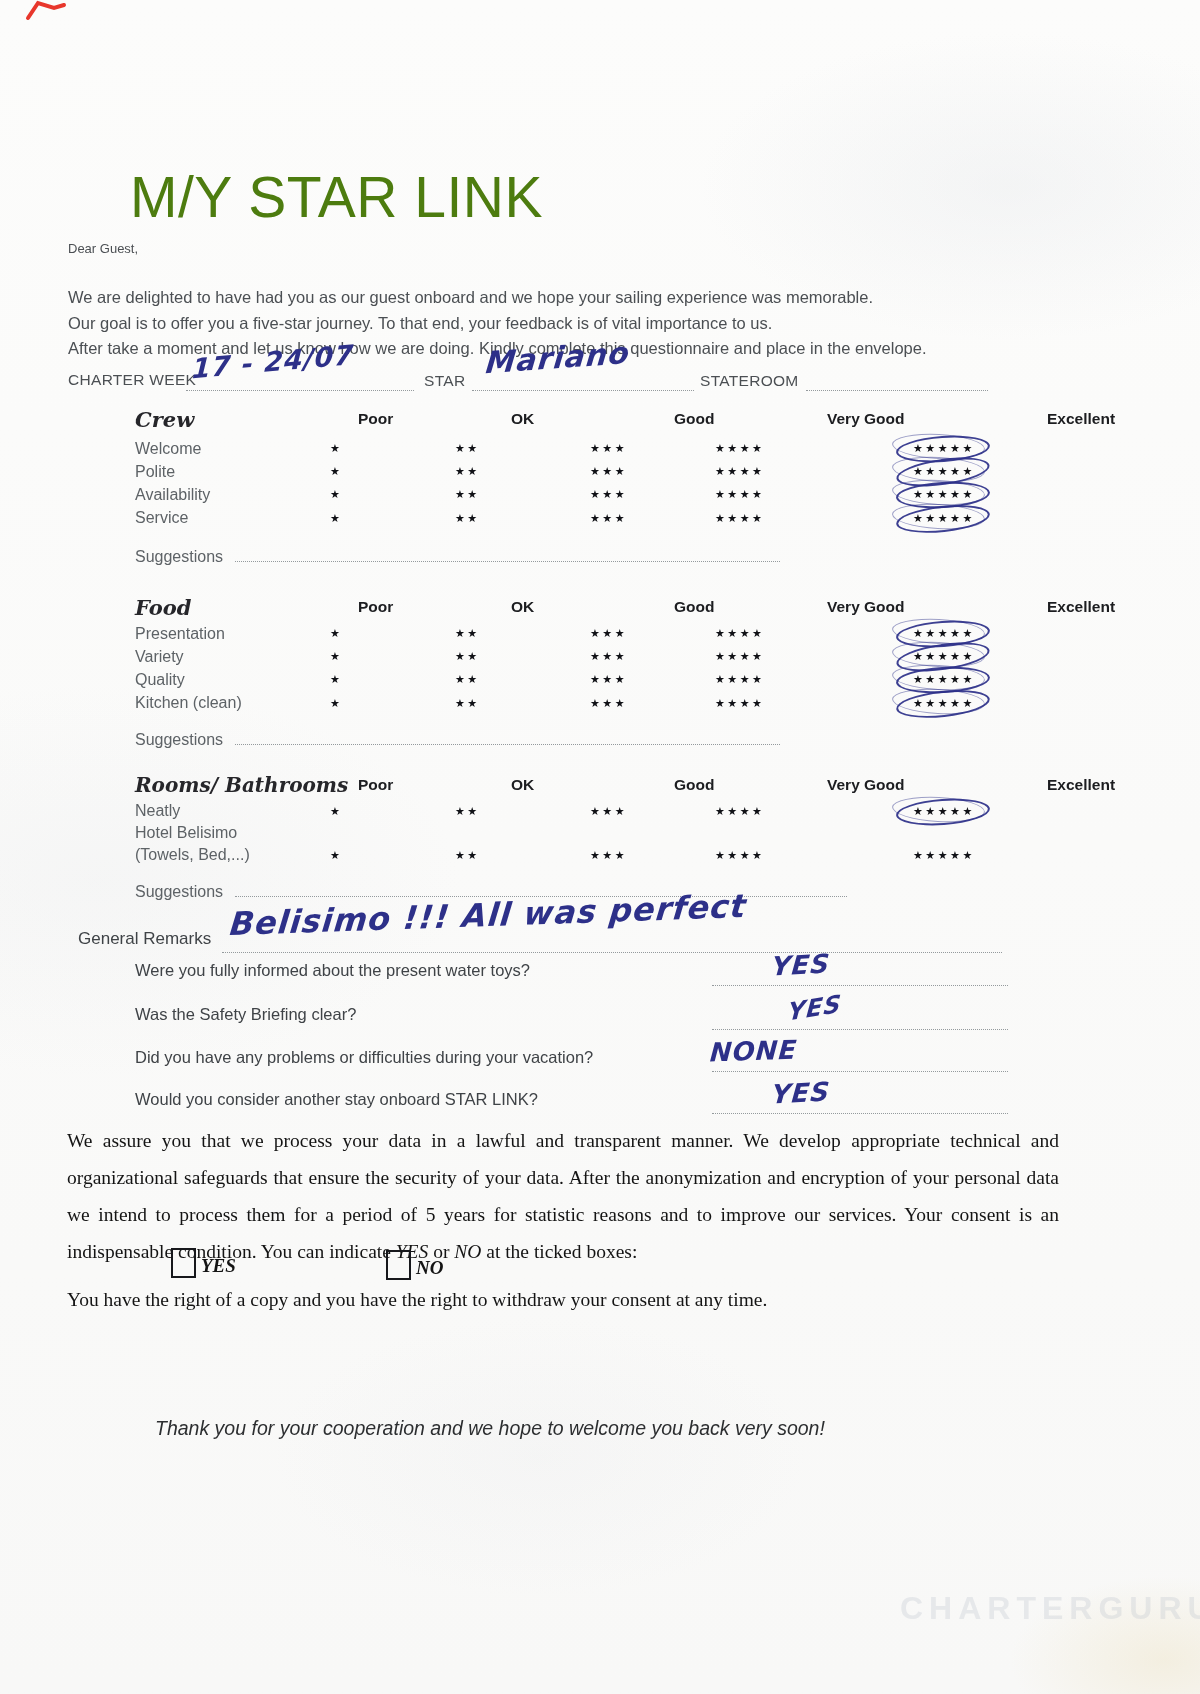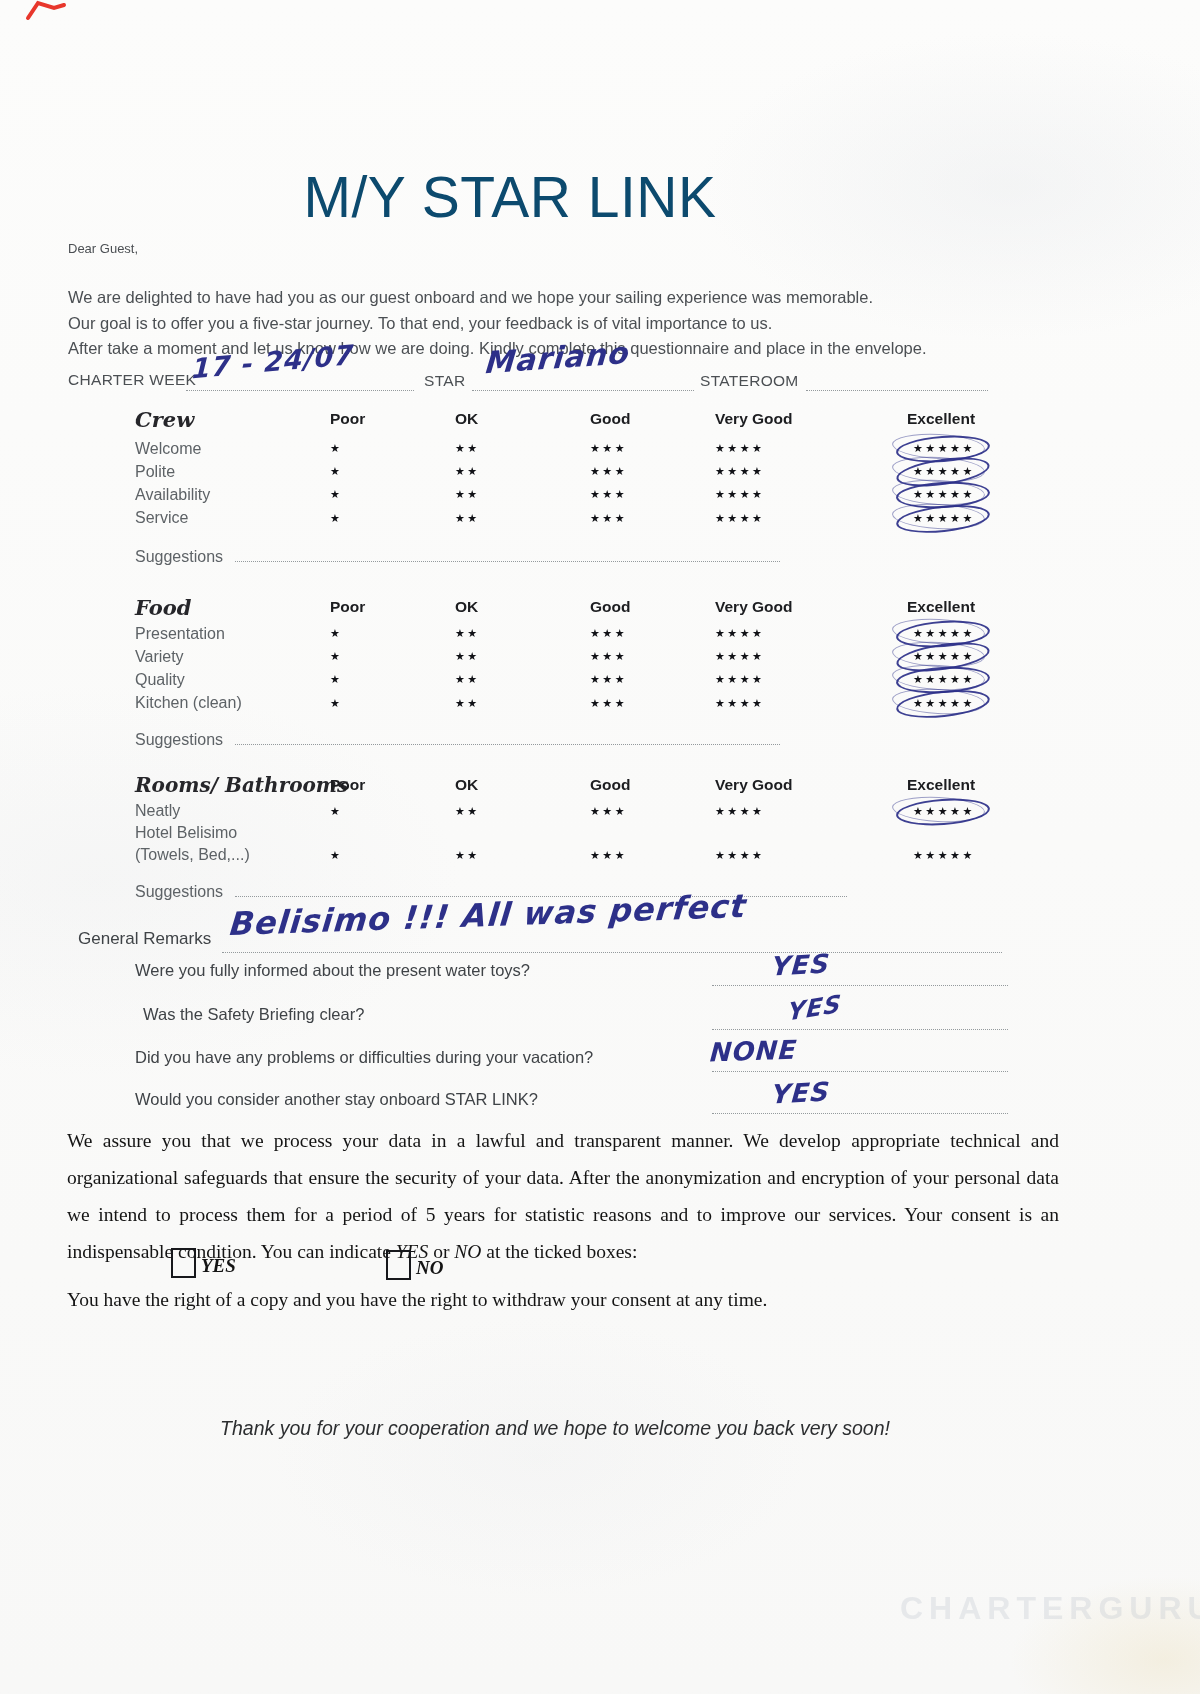--- a/index.html
+++ b/index.html
@@ -14,38 +14,38 @@
     content:""; position:absolute; inset:0; pointer-events:none;
     background:
       radial-gradient(440px 220px at 84% 11%, rgba(224,227,231,.30), transparent 70%),
       radial-gradient(520px 280px at 8% 52%, rgba(228,230,233,.22), transparent 70%),
       radial-gradient(380px 200px at 45% 86%, rgba(230,231,234,.20), transparent 70%),
       radial-gradient(220px 120px at 97% 98%, rgba(236,224,190,.40), transparent 70%),
       linear-gradient(180deg, rgba(255,255,255,0) 0%, rgba(244,244,243,.5) 100%);
   }
   .red-mark { position:absolute; left:24px; top:0px; width:44px; height:22px; }
   .title {
-    position:absolute; top:164px; left:130px; width:760px; text-align:center;
-    font-size:57px; font-weight:300; letter-spacing:.5px; color:#0c4a6e;
+    position:absolute; top:164px; left:130px; width:760px; 
+    font-size:57px; font-weight:300; letter-spacing:.5px; color:#4d7c0f;
   }
   .salutation { position:absolute; left:68px; top:241px; font-size:13px; color:#4b4f53; }
   .intro { position:absolute; left:68px; top:285px; font-size:16.5px; line-height:25.5px; color:#4b4f53; }
   .flabel { position:absolute; font-size:15.5px; letter-spacing:.3px; color:#4b4f53; }
   .dotline { position:absolute; height:0; border-bottom:1.6px dotted #949a9d; }
   .hand {
     font-family:"DejaVu Sans",sans-serif; font-style:italic; font-weight:bold;
     color:#2d3089; display:inline-block; letter-spacing:1px; white-space:nowrap;
   }
   .hw { position:absolute; }
   #cw-value  { left:192px; top:346px; font-size:27px; transform:rotate(-5deg) skewX(-8deg); }
   #name-value{ left:486px; top:340px; font-size:30px; transform:rotate(-4deg) skewX(-10deg); }
 
   .rtable { position:absolute; left:135px; width:880px; }
   .rhead,.rrow { display:grid; grid-template-columns:195px 125px 135px 125px 180px 120px; align-items:center; }
-  .rhead { height:30px; margin-bottom:3px; }
+  .rhead { height:30px; margin-bottom:3px;gap:28px; }
   .rtable.food .rhead, .rtable.rooms .rhead { margin-bottom:0; }
   .rrow { height:23.2px; }
   .rtable.rooms .rrow { height:22px; }
   .sec-title {
     font-family:"DejaVu Serif","Liberation Serif",serif; font-style:italic; font-weight:bold;
     font-size:21px; color:#26262a; white-space:nowrap;
   }
   .rtable.rooms .sec-title { font-size:20px; }
   .colh { font-size:15.5px; font-weight:bold; color:#1c1d20; }
   .colh.exc, .cell.exc-cell { padding-left:12px; }
@@ -67,21 +67,21 @@
   .rrow:nth-of-type(5) .oval.on::before { transform:rotate(-6deg); }
 
   .sugg { position:absolute; left:135px; font-size:16px; color:#5d6266; }
   .sugg .sline { display:inline-block; height:13px; border-bottom:1.5px dotted #949a9d; margin-left:12px; vertical-align:baseline; }
 
   .remarks-label { position:absolute; left:78px; top:929px; font-size:17px; color:#3f4347; }
   .remarks-line  { position:absolute; left:222px; top:952px; width:780px; border-bottom:1.6px dotted #949a9d; }
   #remarks-value { left:230px; top:896px; font-size:32px; transform:rotate(-2deg) skewX(-8deg); }
 
   .question { position:absolute; left:135px; font-size:16.5px; color:#3f4347; }
-  #q1 { top:961px; } #q2 { top:1005px;margin-left:8px; } #q3 { top:1048px; } #q4 { top:1090px; }
+  #q1 { top:961px; } #q2 { top:1005px; } #q3 { top:1048px; } #q4 { top:1090px; }
   .ansline { position:absolute; left:712px; width:296px; border-bottom:1.6px dotted #949a9d; }
   #al1 { top:985px; } #al2 { top:1029px; } #al3 { top:1071px; } #al4 { top:1113px; }
   .answer { position:absolute; font-size:26px; }
   #a1 { left:772px; top:950px; transform:rotate(-3deg) skewX(-8deg); }
   #a2 { left:788px; top:994px; font-size:24px; transform:rotate(-9deg) skewX(-14deg); }
   #a3 { left:710px; top:1036px; transform:rotate(-2deg) skewX(-6deg); }
   #a4 { left:772px; top:1078px; transform:rotate(-3deg) skewX(-8deg); }
 
   .consent {
     position:absolute; left:67px; top:1122px; width:992px;
@@ -94,21 +94,21 @@
   .cb-label {
     position:absolute; font-family:"Liberation Serif","DejaVu Serif",serif;
     font-style:italic; font-weight:bold; font-size:19px; color:#141414;
   }
   #cb-yes-label { left:201px; top:1255px; } #cb-no-label { left:416px; top:1257px; }
   .rights {
     position:absolute; left:67px; top:1289px;
     font-family:"Liberation Serif","DejaVu Serif",serif; font-size:19.5px; color:#141414;
   }
   .thanks {
-    position:absolute; left:155px; top:1417px; width:800px; text-align:center;
+    position:absolute; left:155px; top:1417px; width:800px; 
     font-size:19.5px; font-style:italic; color:#2c2e30;
   }
   .watermark {
     position:absolute; left:900px; top:1590px; font-size:32px; font-weight:bold;
     letter-spacing:6px; color:rgba(184,190,202,.28); white-space:nowrap;
   }
 </style>
 </head>
 <body>
 

